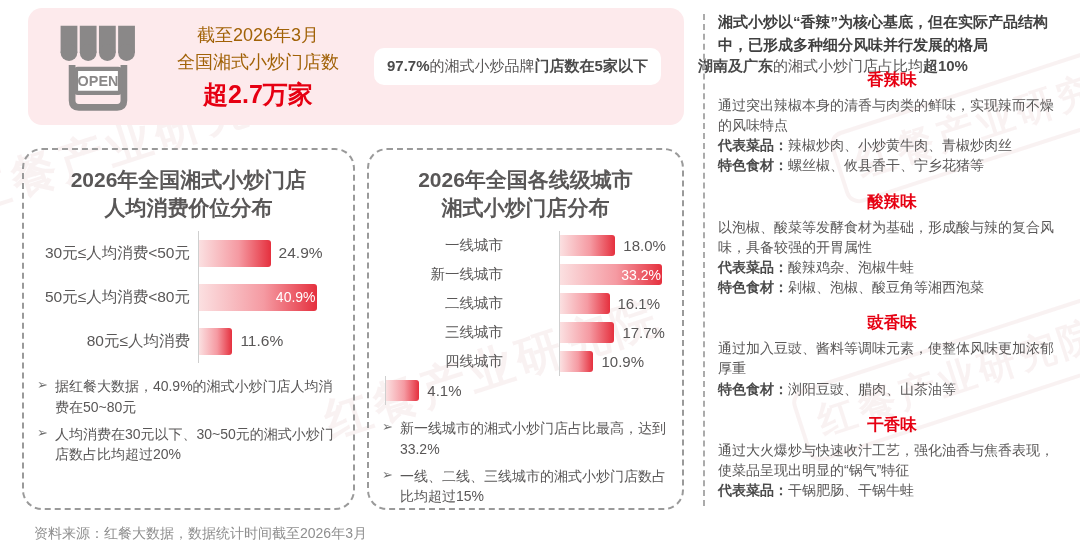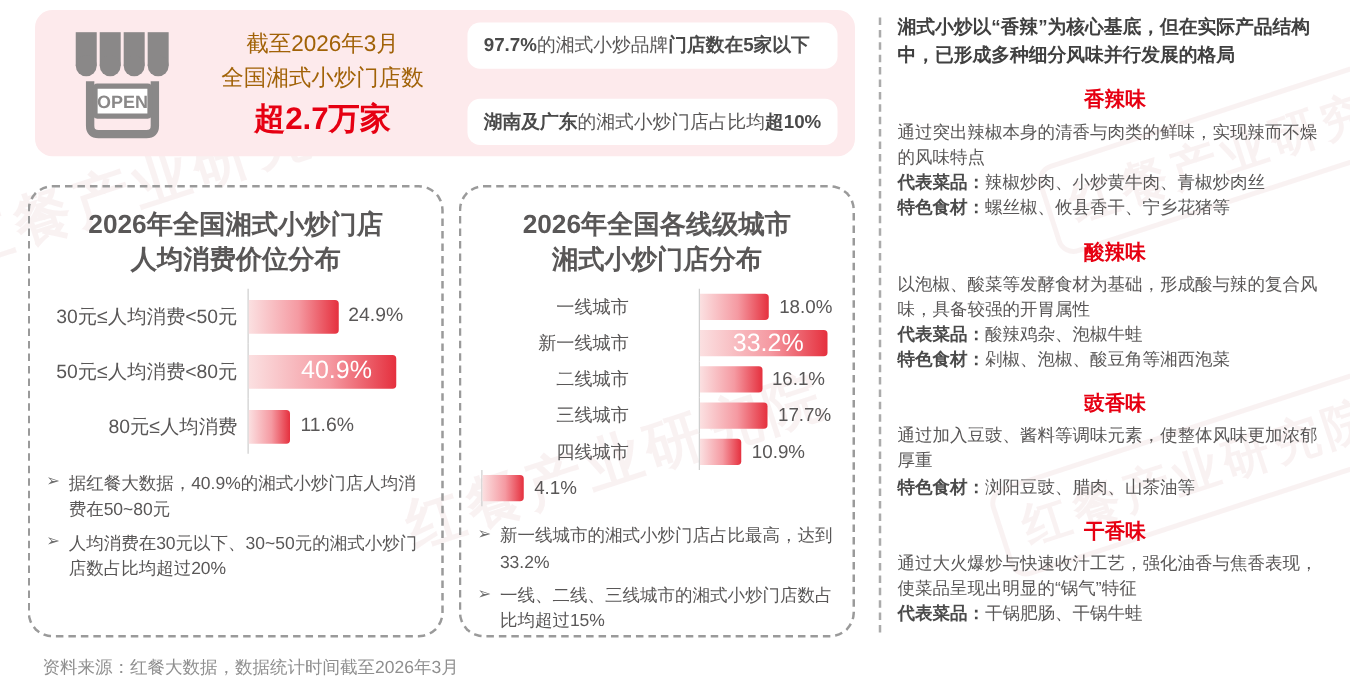--- a/index.html
+++ b/index.html
@@ -13,21 +13,21 @@
   .wm.stamp{border:4px solid currentColor;border-radius:14px;padding:8px 16px;font-size:38px;}
 
   
   .header{position:absolute;left:28px;top:8px;width:656px;height:117px;
           background:#fdeaec;border-radius:14px;display:flex;align-items:center;
           padding:0 14px;box-sizing:border-box;z-index:1;}
   .store-icon{flex:0 0 auto;margin-left:8px;}
   .header-text{margin-left:14px;width:196px;text-align:center;flex:0 0 auto;}
   .header-text .hl1,.header-text .hl2{font-size:18px;color:#a16207;line-height:1.5;}
   .header-text .hl3{font-size:25px;font-weight:700;color:#e60012;margin-top:2px;}
-  .stat-col{margin-left:18px;display:flex;flex-direction:column;gap:24px;flex:1;}
+  .stat-col{margin-left:18px;display:flex;flex-direction:row;gap:24px;flex:1;}
   .stat-box{background:#fff;border-radius:10px;padding:9px 13px;font-size:15px;
             color:#595757;white-space:nowrap;}
   .stat-box .b{font-weight:700;color:#4a4a4a;}
 
   
   .panel{position:absolute;top:148px;height:362px;border:2px dashed #9a9a9a;
          border-radius:20px;box-sizing:border-box;z-index:1;background:transparent;}
   .panel-left{left:22px;width:333px;}
   .panel-mid{left:367px;width:317px;}
   .panel-title{margin:16px 8px 10px;text-align:center;font-weight:700;
@@ -40,22 +40,22 @@
   .panel-left .bar-label{width:150px;font-size:15.5px;}
   .panel-mid .bar-label{width:118px;font-size:14.5px;}
   .bar-track{flex:1;align-self:stretch;display:flex;align-items:center;
              border-left:1px solid #cfcfcf;position:relative;}
   .bar-fill{background:linear-gradient(90deg,#fbe0e1 0%,#f59aa2 55%,#e5303e 100%);
             border-radius:0 3px 3px 0;position:relative;}
   .panel-left .bar-fill{height:27px;}
   .panel-mid .bar-fill{height:21px;}
   .bar-val-out{margin-left:8px;color:#595757;font-size:15.5px;white-space:nowrap;}
   .panel-mid .bar-val-out{font-size:15px;}
-  .bar-val-in{position:absolute;right:19px;top:50%;transform:translateY(-50%);
-              color:#fff;font-size:20px;white-space:nowrap;}
+  .bar-val-in{position:absolute;right:1px;top:50%;transform:translateY(-50%);
+              color:#fff;font-size:14px;white-space:nowrap;}
   .notes{margin:13px 13px 0;}
   .note{display:flex;margin-bottom:7px;}
   .note-marker{color:#6e6e6e;font-size:13px;margin:1px 7px 0 0;flex:0 0 auto;}
   .note-text{font-size:14px;color:#595757;line-height:1.45;}
 
   
   .divider{position:absolute;left:703px;top:14px;height:492px;
            border-left:2px dashed #ababab;z-index:1;}
   .right-col{position:absolute;left:718px;top:11px;width:348px;z-index:1;}
   .intro{font-size:15px;font-weight:700;color:#404040;line-height:1.5;}

